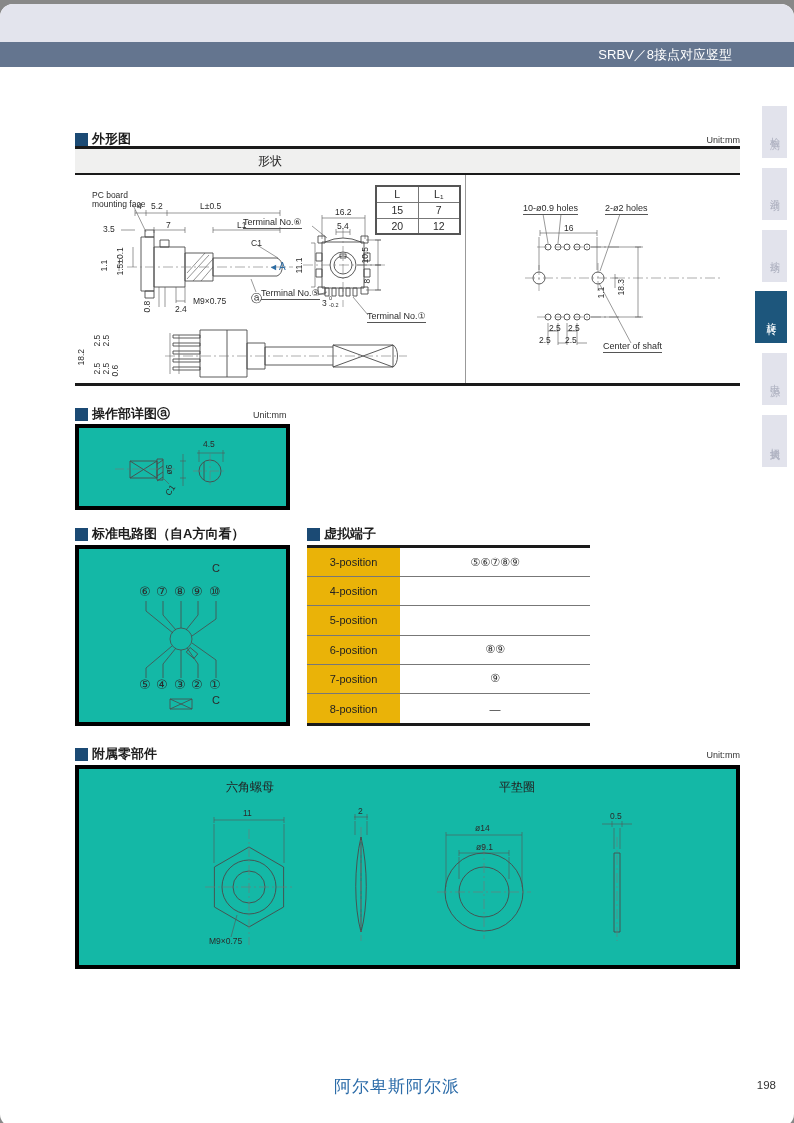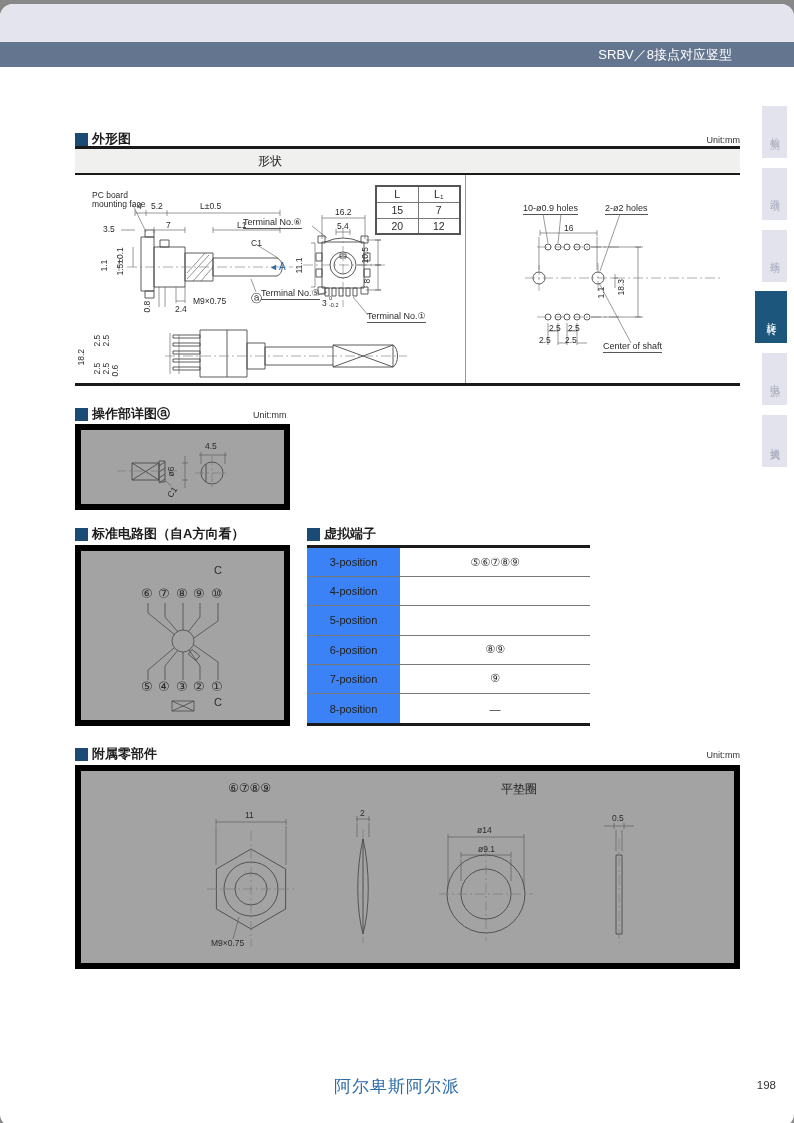--- a/index.html
+++ b/index.html
@@ -9,21 +9,21 @@
   .topband { left:0; top:0; width:794px; height:38px; background:#e3e4ed; }
   .titlebar { left:0; top:38px; width:794px; height:25px; background:#64758f; color:#fff;
               font-size:13px; line-height:25px; text-align:right; padding-right:62px; }
   .tab { right:7px; width:25px; height:52px; background:#e2e3ec; color:#aeb1c0; font-size:10px;
          display:flex; align-items:center; justify-content:center;
          writing-mode:vertical-rl; text-orientation:upright; letter-spacing:3px; }
   .tab.active { width:32px; background:#1d567c; color:#fff; }
   .sec { display:flex; align-items:center; gap:4px; font-size:13px; font-weight:600; color:#1d1d1d; }
   .sec .sq { width:13px; height:13px; background:#1b4a74; flex:0 0 auto; }
   .unit { font-size:9px; color:#333; }
-  .box { border:6px solid #000000; background:#a3a3a3;padding-left:8px; }
+  .box { border:4px solid #000000; background:#14b8a6;padding-left:8px; }
   
   .ot { left:75px; top:142px; width:665px; border-top:3px solid #1a1a1a; border-bottom:3px solid #1a1a1a; }
   .ot-h { display:flex; height:26px; background:#f0f0ef; border-bottom:2px solid #1a1a1a;
           font-size:12px; color:#222; }
   .ot-h1 { width:390px; display:flex; align-items:center; justify-content:center; }
   .ot-h2 { flex:1; border-left:1px solid #999; display:flex; align-items:center; justify-content:center; }
   .ot-b { position:relative; height:208px; }
   .ot-b .coldiv { position:absolute; left:390px; top:0; width:1px; height:208px; background:#999; }
   .dim { position:absolute; font-size:8.5px; color:#2b2b2b; white-space:nowrap; line-height:1; }
   .v { transform:rotate(-90deg); transform-origin:0 100%; }
@@ -35,21 +35,21 @@
   .lt { position:absolute; left:300px; top:10px; border-collapse:collapse; font-size:10.5px; color:#2b2b2b;
         border:2px solid #555; }
   .lt td { border:1px solid #777; width:42px; height:16px; text-align:center; }
   
   .term { position:absolute; font-size:13px; color:#2b2b2b; line-height:1; }
   .cmark { position:absolute; font-size:11px; color:#2b2b2b; line-height:1; }
   
   .vt { left:307px; top:541px; width:283px; border-top:3px solid #1a1a1a; border-bottom:3px solid #1a1a1a; }
   .vt-row { display:flex; height:29.2px; border-bottom:1px solid #777; font-size:11px; color:#222; }
   .vt-row:last-child { border-bottom:none; }
-  .vt-l { width:93px; background:#3b82f6; display:flex; align-items:center; justify-content:center; }
+  .vt-l { width:93px; background:#eab308; display:flex; align-items:center; justify-content:center; }
   .vt-v { flex:1; display:flex; align-items:center; justify-content:center; color:#333; }
   .part-label { position:absolute; font-size:12px; color:#222; }
   .brand { left:0; top:1071px; width:794px; text-align:center; font-size:17px; font-weight:normal;
            color:#2b6ba8; letter-spacing:1px; }
   .pageno { right:18px; top:1075px; font-size:11.5px; color:#333; }
 </style>
 </head>
 <body>
 
 <div class="page">
@@ -352,21 +352,21 @@
       </g>
       <g stroke="#555" stroke-width="0.6" fill="none">
         <path d="M135,51H205 M135,48v6 M205,48v6 M135,55V94 M205,55V94"></path>
         <path d="M152,168L158,146"></path>
         <path d="M275,48H289 M276,45v6 M288,45v6 M276,52V66 M288,52V66"></path>
         <path d="M367,66H443 M367,63v6 M443,63v6 M367,69V118 M443,69V118"></path>
         <path d="M380,84H430 M380,81v6 M430,81v6 M380,88V110 M430,88V110"></path>
         <path d="M523,55H553 M533,52v6 M543,52v6 M535,59V80 M541,59V80"></path>
       </g>
     </svg>
-    <span class="part-label" style="left:147px;top:10px">⑥⑦⑧⑨</span>
+    <span class="part-label" style="left:147px;top:10px">六角螺母</span>
     <span class="part-label" style="left:420px;top:10px">平垫圈</span>
     <span class="dim" style="left:164px;top:40px">11</span>
     <span class="dim" style="left:279px;top:38px">2</span>
     <span class="dim" style="left:130px;top:168px">M9×0.75</span>
     <span class="dim" style="left:396px;top:55px">ø14</span>
     <span class="dim" style="left:397px;top:74px">ø9.1</span>
     <span class="dim" style="left:531px;top:43px">0.5</span>
   </div>
 
   <div class="abs brand">阿尔卑斯阿尔派</div>

